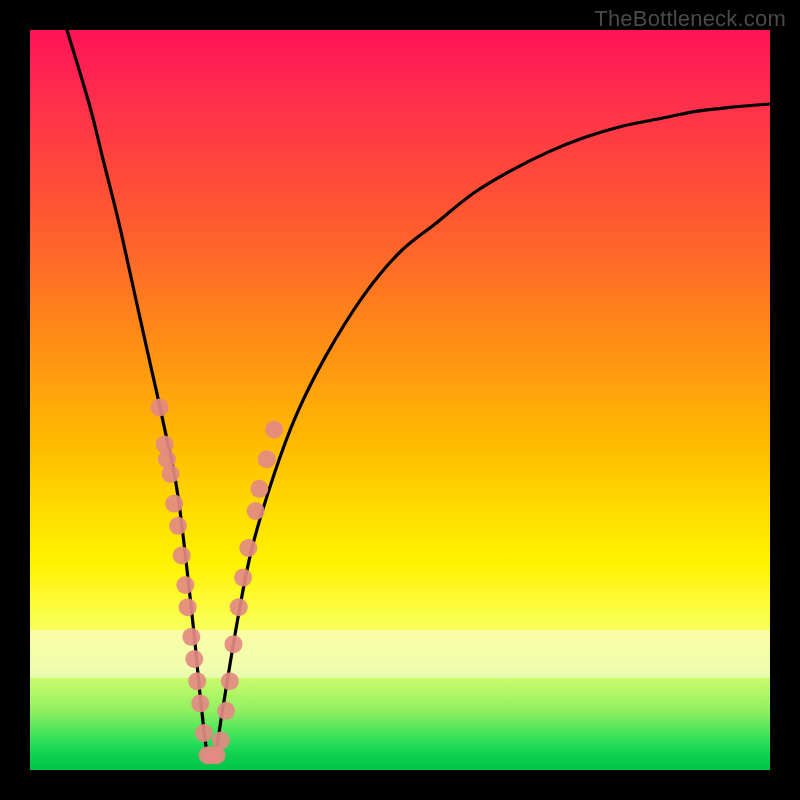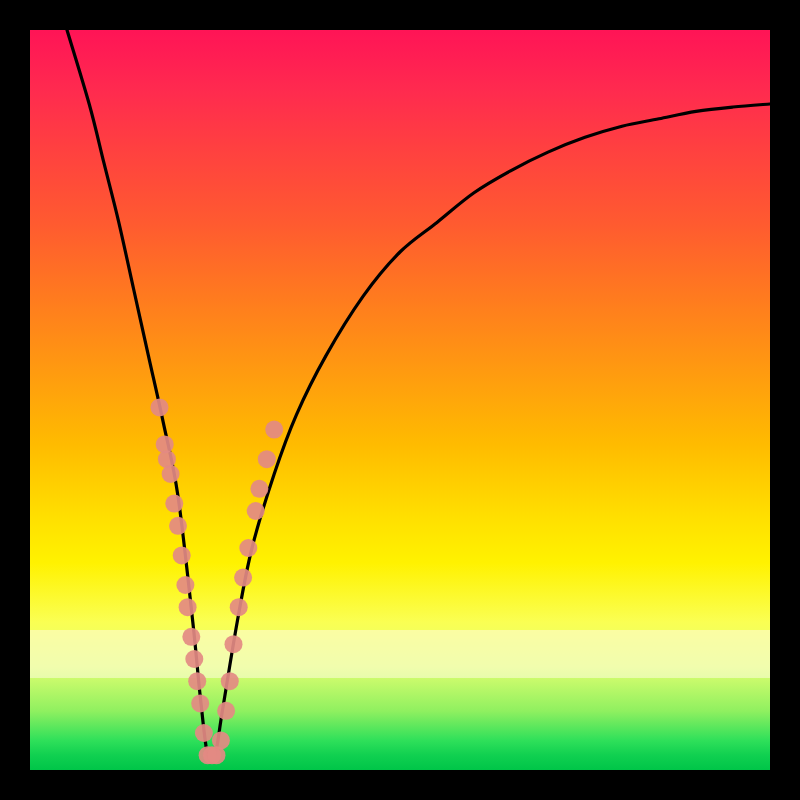--- a/index.html
+++ b/index.html
@@ -110,13 +110,14 @@
           <circle cx="213.1" cy="547.6" r="9" fill="#e38a83" fill-opacity="0.92"></circle>
           <circle cx="218.3" cy="518.0" r="9" fill="#e38a83" fill-opacity="0.92"></circle>
           <circle cx="225.7" cy="481.0" r="9" fill="#e38a83" fill-opacity="0.92"></circle>
           <circle cx="229.4" cy="458.8" r="9" fill="#e38a83" fill-opacity="0.92"></circle>
           <circle cx="236.8" cy="429.2" r="9" fill="#e38a83" fill-opacity="0.92"></circle>
           <circle cx="244.2" cy="399.6" r="9" fill="#e38a83" fill-opacity="0.92"></circle>
         </g>
     </svg>
   </div>
 
+  <div class="watermark">TheBottleneck.com</div>
 </div>
 
 </body></html>

